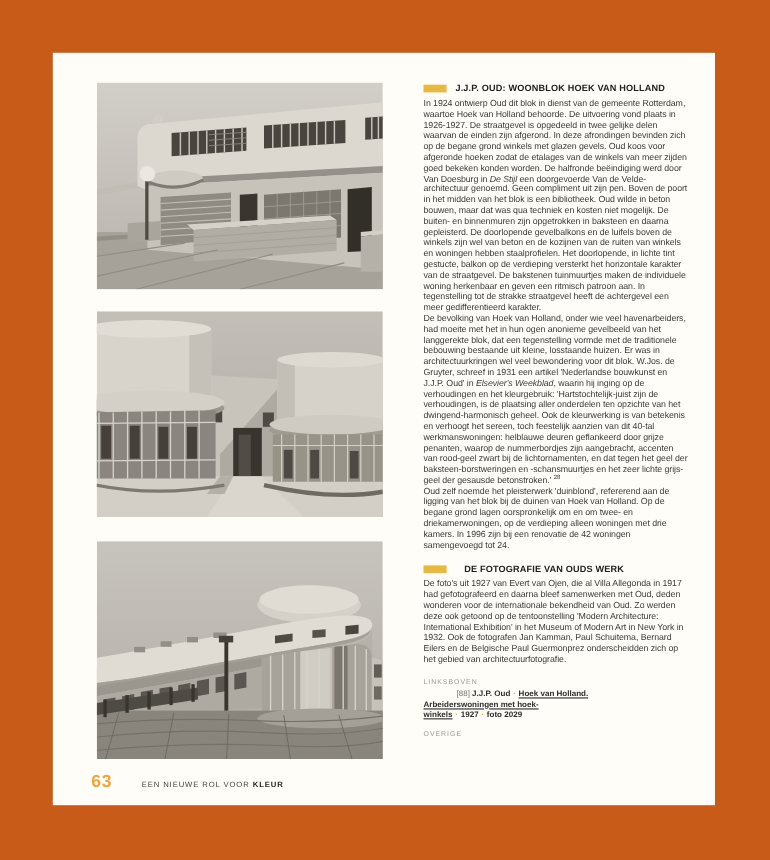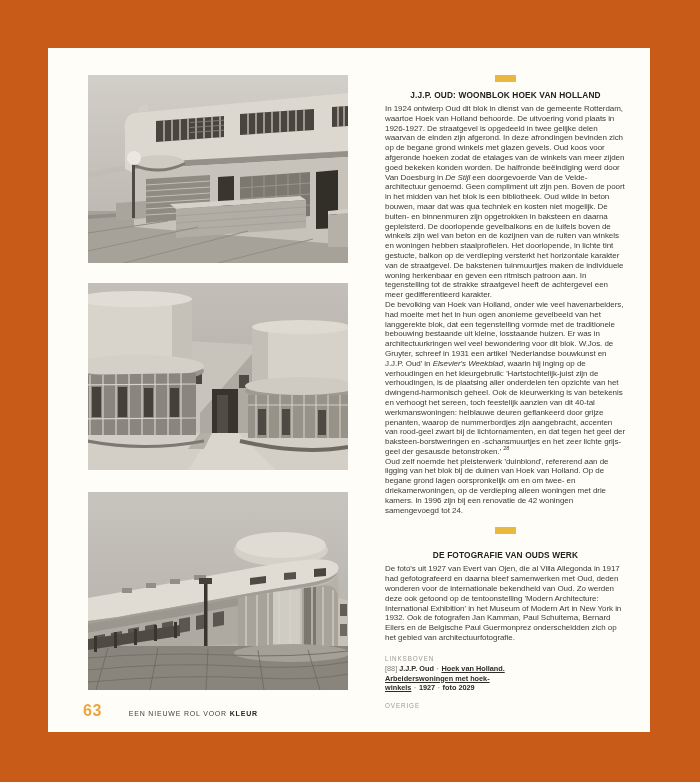--- a/index.html
+++ b/index.html
@@ -15,41 +15,40 @@
   }
   figure.photo{position:absolute;left:40px;margin:0;padding:0;}
   .ph1{top:27px;} .ph2{top:235px;} .ph3{top:444px;}
   svg{display:block;}
 
   .text-col{position:absolute;left:337px;top:27px;width:241px;}
   .sec-head{
     display:flex;align-items:center;gap:8px;
     font-size:8.3px;font-weight:bold;color:#22211f;letter-spacing:.15px;
     margin:0 0 4px 0;
-    flex-direction:column;
   }
   .sec-head .bar{width:21px;height:7px;background:#e9b83e;flex:none;}
   .sec2{margin-top:12px;gap:16px;}
   .body-text{
     font-size:8px;line-height:9.8px;color:#3c3a37;margin:0;
     letter-spacing:-.06px;text-align:left;
   }
   .body-text em{text-align:center;}
   .body-text sup{font-size:5.5px;line-height:0;vertical-align:super;}
 
   .cap-label{
     font-size:6.3px;letter-spacing:.9px;color:#9d9a95;
     margin:12px 0 2.5px 0;
   }
   .cap-label.second{margin-top:10px;}
   .caption{
     width:152px;font-size:7.3px;line-height:9.3px;color:#2c2b29;margin:0;
   }
   .caption .cb{font-weight:bold;}
-  .caption .cref{color:#7e7b76;font-weight:normal;}
+  .caption .cref{color:#7e7b76;font-weight:normal;margin-left:30px;}
   .caption .dot{color:#e2a33c;font-weight:bold;margin:0 .5px;}
   .cap-title{white-space:pre-line;text-decoration:underline;}
 
   .footer{
     position:absolute;left:35px;top:654px;
     display:flex;align-items:baseline;gap:27px;
   }
   .page-num{font-size:16px;font-weight:bold;color:#eea53e;letter-spacing:.5px;}
   .footer-title{font-size:7px;letter-spacing:.8px;color:#45433f;}
   .footer-title b{color:#26251f;}

